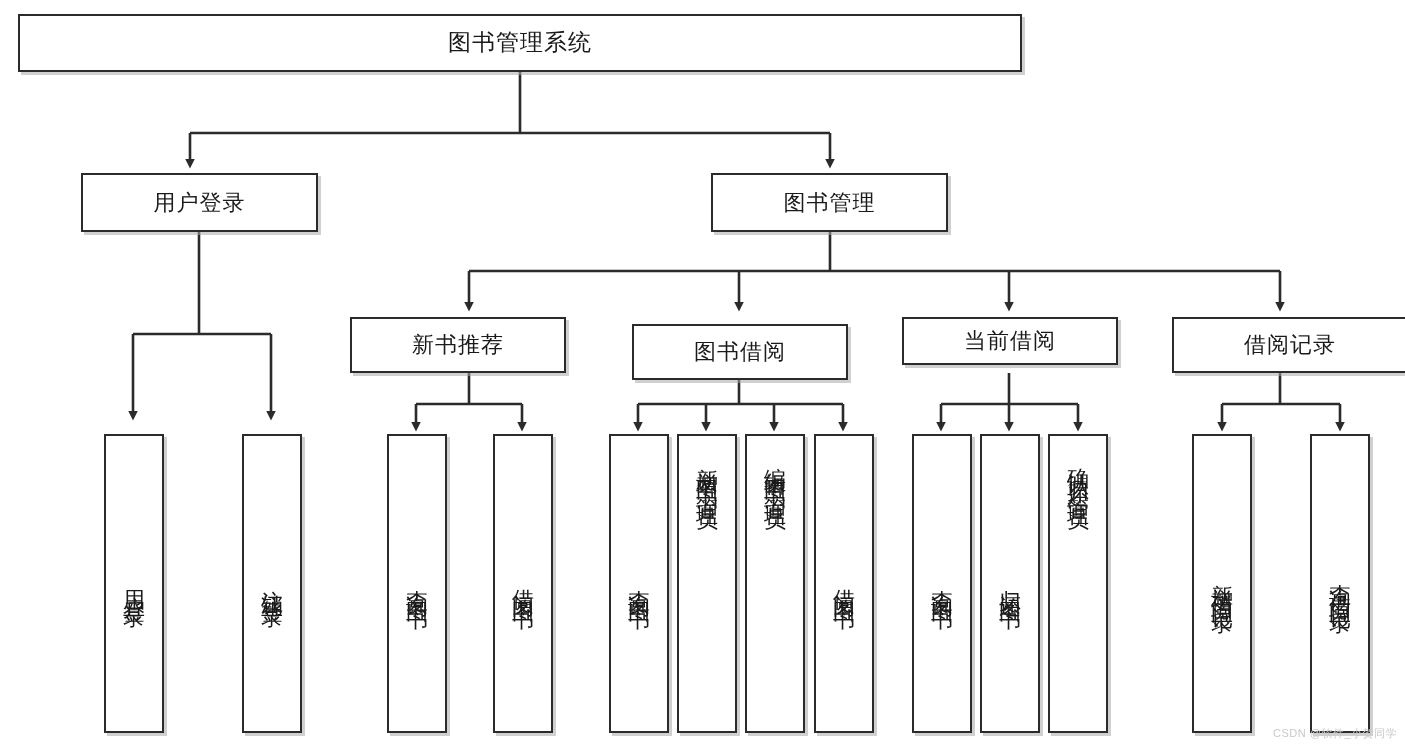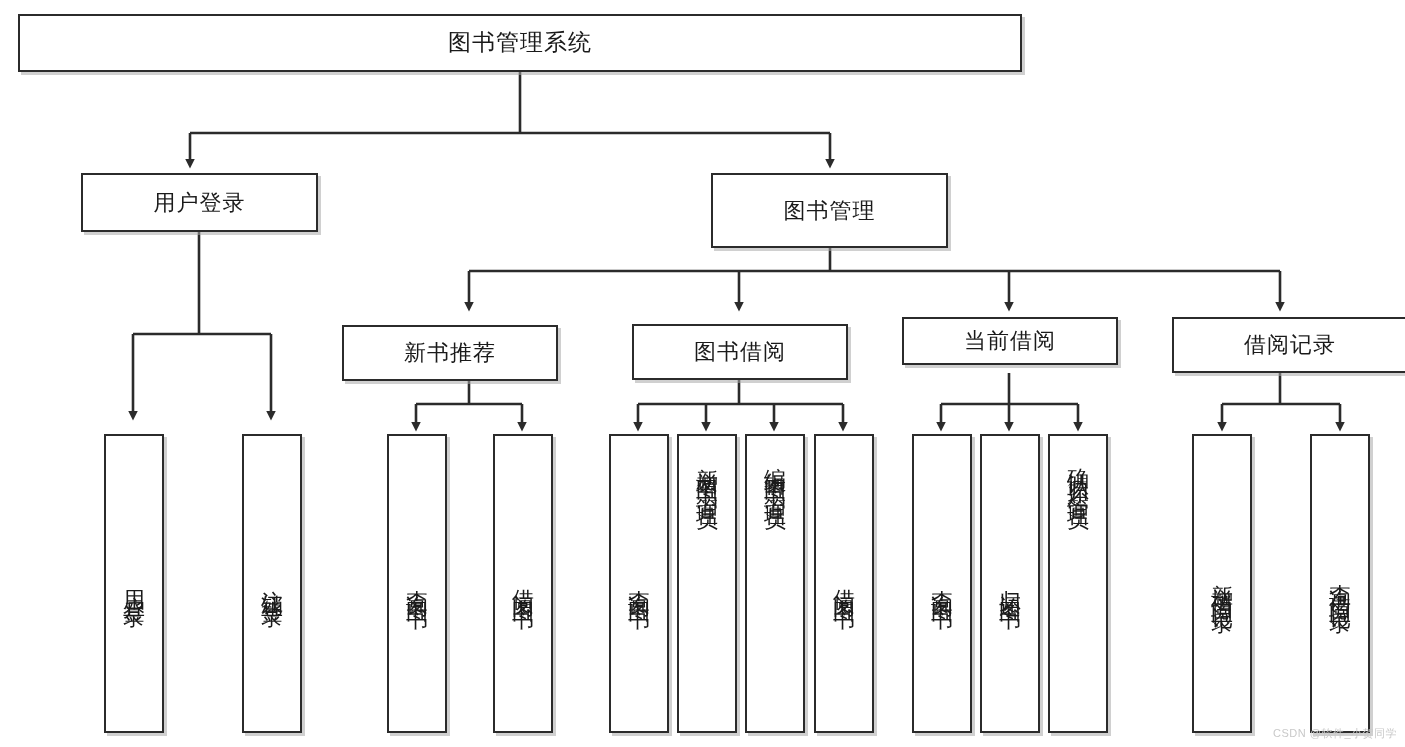--- a/index.html
+++ b/index.html
@@ -142,25 +142,25 @@
   </svg>
 
   <div class="node horiz root" style="left:18px; top:14px; width:1004px; height:58px;">
     <span class="node-label">图书管理系统</span>
   </div>
 
   <div class="node horiz" style="left:81px; top:173px; width:237px; height:59px;">
     <span class="node-label">用户登录</span>
   </div>
 
-  <div class="node horiz" style="left:711px; top:173px; width:237px; height:75px;">
+  <div class="node horiz" style="left:711px; top:173px; width:237px; height:59px;">
     <span class="node-label">图书管理</span>
   </div>
 
-  <div class="node horiz" style="left:342px; top:317px; width:216px; height:56px;margin-top:8px;">
+  <div class="node horiz" style="left:350px; top:317px; width:216px; height:56px;">
     <span class="node-label">新书推荐</span>
   </div>
 
   <div class="node horiz" style="left:632px; top:324px; width:216px; height:56px;">
     <span class="node-label">图书借阅</span>
   </div>
 
   <div class="node horiz" style="left:902px; top:317px; width:216px; height:48px;font-family:Liberation Serif, serif;">
     <span class="node-label">当前借阅</span>
   </div>

